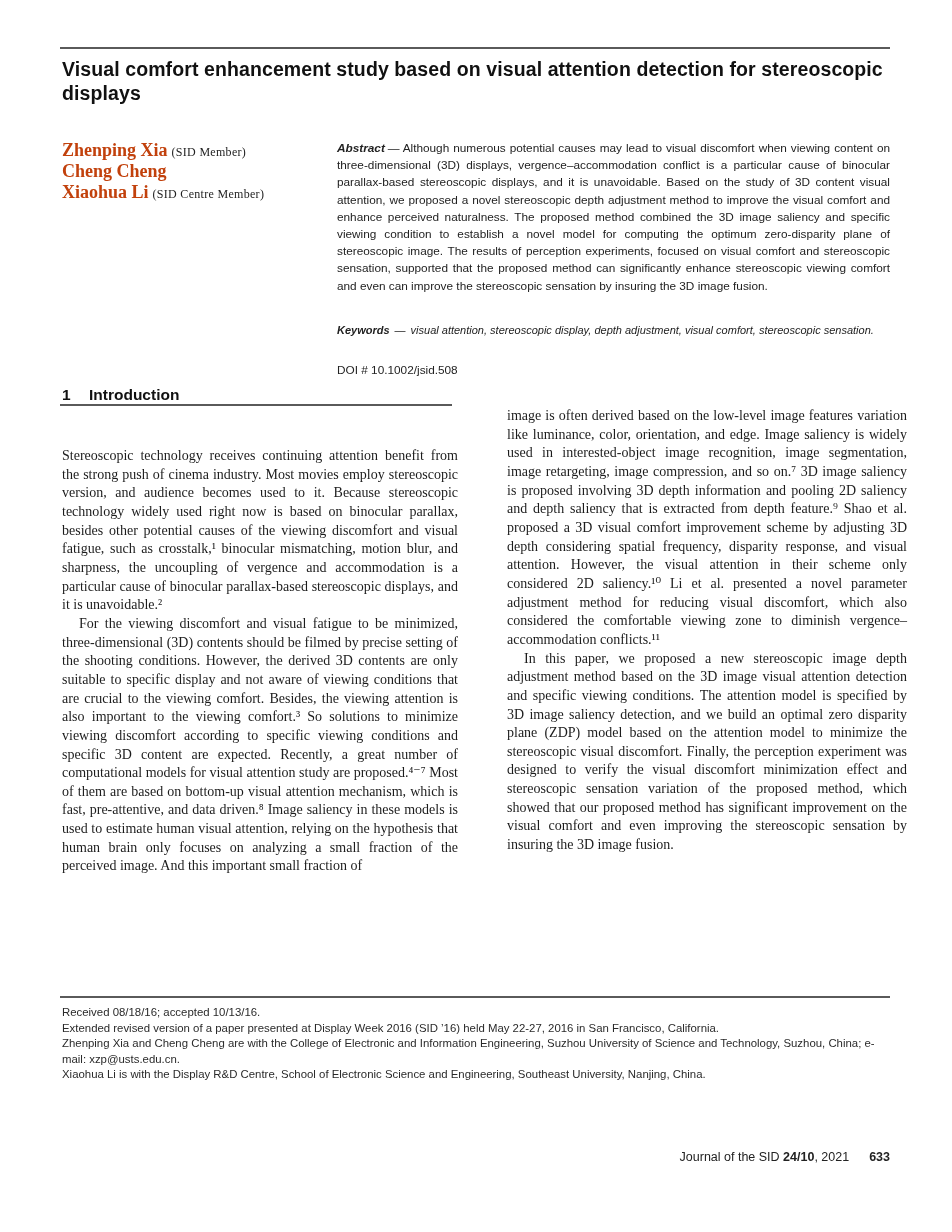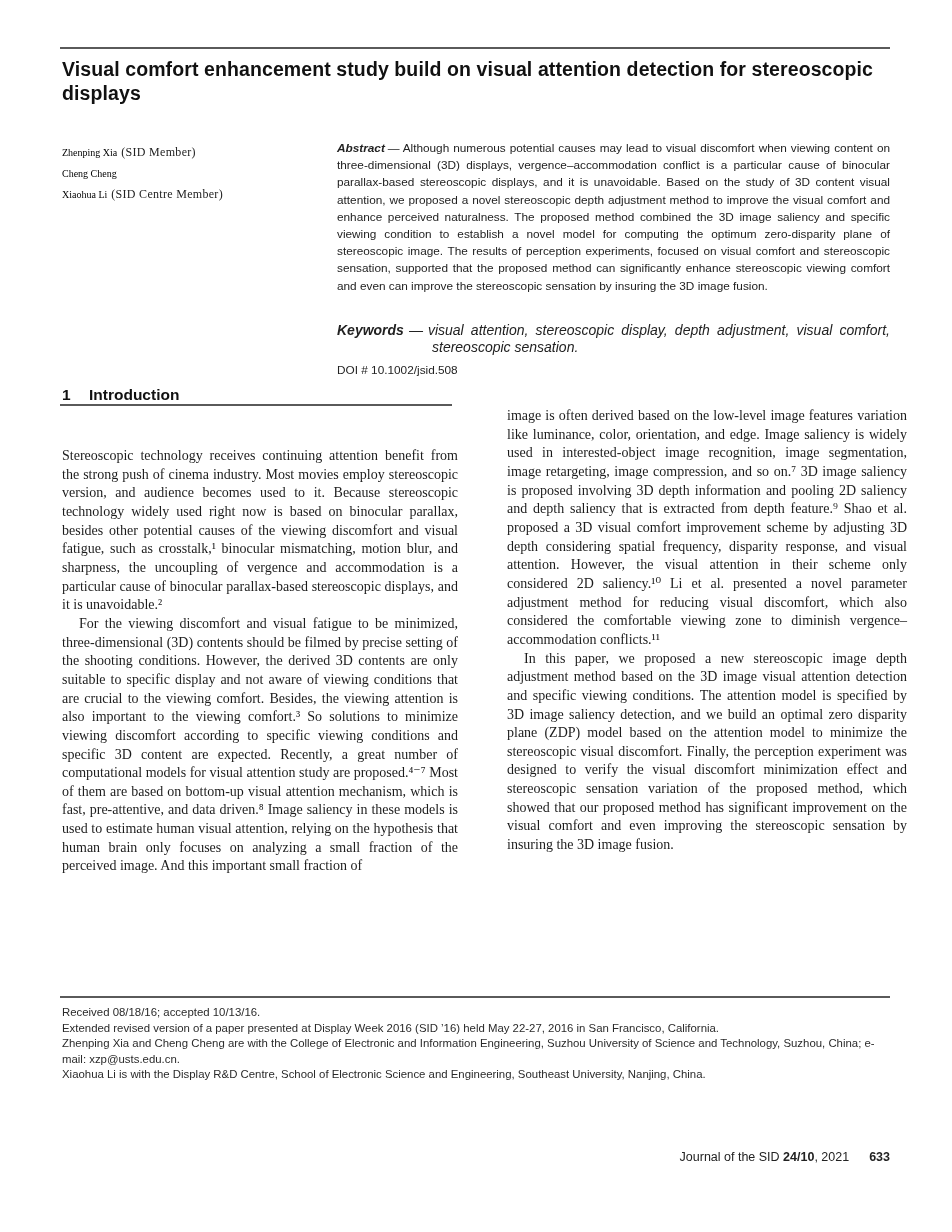--- a/index.html
+++ b/index.html
@@ -19,35 +19,35 @@
 
   .title {
     position: absolute; top: 58px; left: 62px; width: 830px;
     margin: 0; font-family: "Liberation Sans", "DejaVu Sans", sans-serif;
     font-size: 19.5px; font-weight: bold; line-height: 1.22;
     color: #111; letter-spacing: 0.1px;
   }
 
   .authors { position: absolute; top: 141px; left: 62px; }
   .author-row { line-height: 19px; white-space: nowrap; }
-  .author-name { font-weight: normal; font-size: 10px; color: #000000; }
+  .author-name { font-weight: bold; font-size: 18px; color: #c2410c; }
   .author-affil { font-size: 12px; color: #222; letter-spacing: 0.3px; }
 
   .abstract {
     position: absolute; top: 140px; left: 337px; width: 553px;
     font-family: "Liberation Sans", "DejaVu Sans", sans-serif;
     font-size: 11.8px; line-height: 17.2px; text-align: justify; color: #222;
   }
   .ab-label { font-weight: bold; font-style: italic; }
   .ab-dash { margin: 0 3px; }
 
   .keywords {
     position: absolute; top: 322px; left: 337px; width: 553px;
     font-family: "Liberation Sans", "DejaVu Sans", sans-serif;
-    font-size: 14px; line-height: 17.2px; font-style: italic;
+    font-size: 11px; line-height: 17.2px; font-style: italic;
     text-align: justify; color: #222;
     padding-left: 95px; text-indent: -95px; box-sizing: border-box;
   }
   .kw-label { font-weight: bold; }
   .kw-dash { margin: 0 5px; }
 
   .doi {
     position: absolute; top: 363px; left: 337px;
     font-family: "Liberation Sans", "DejaVu Sans", sans-serif;
     font-size: 11.8px; color: #222;
@@ -82,21 +82,21 @@
   .pf-bold { font-weight: bold; }
   .pf-page { font-weight: bold; margin-left: 20px; }
 </style>
 </head>
 <body>
 
 <div class="page">
 
   <div class="rule rule-top"></div>
 
-  <h1 class="title">Visual comfort enhancement study build on visual attention detection for stereoscopic displays</h1>
+  <h1 class="title">Visual comfort enhancement study based on visual attention detection for stereoscopic displays</h1>
 
   <div class="authors">
     <div class="author-row">
       <span class="author-name">Zhenping Xia</span>
       <span class="author-affil">(SID Member)</span>
     </div>
     <div class="author-row">
       <span class="author-name">Cheng Cheng</span>
       <span class="author-affil"></span>
     </div>

